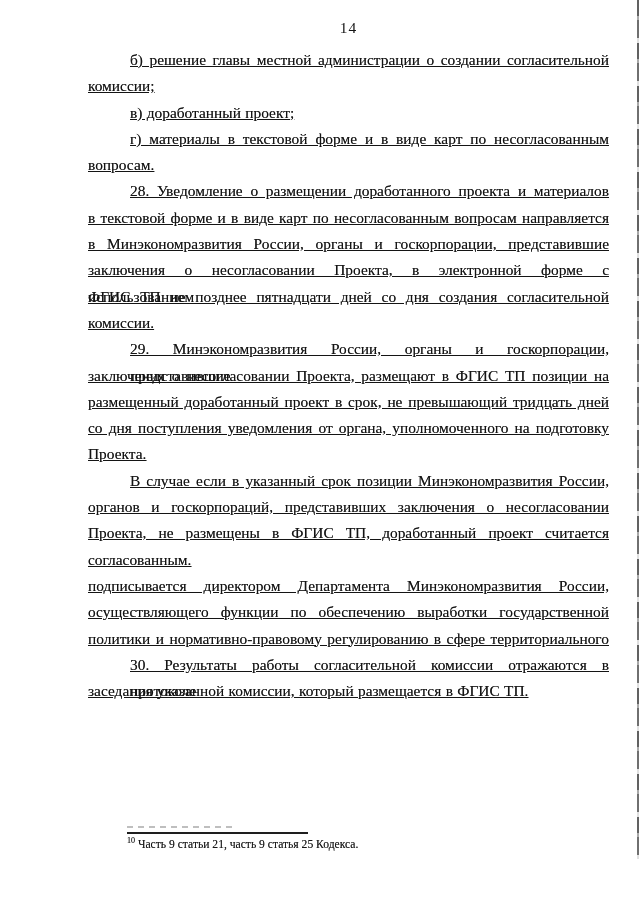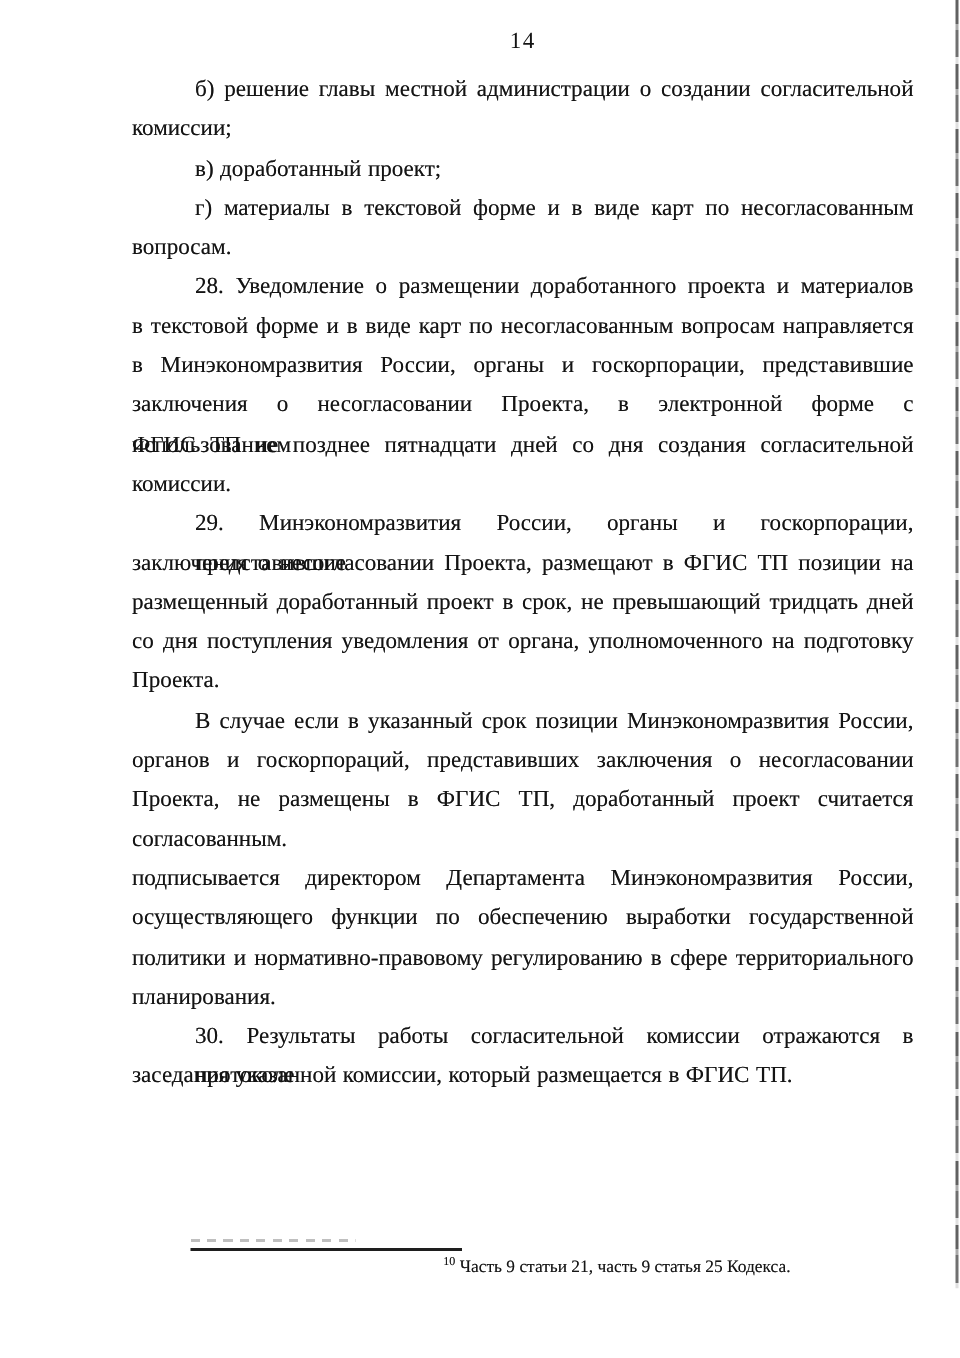--- a/index.html
+++ b/index.html
@@ -27,21 +27,21 @@
   }
   .body-text {
     position: absolute;
     left: 88px;
     top: 47px;
     width: 521px;
     font-size: 15.4px;
     line-height: 26.3px;
     text-shadow: 0 0 0.4px rgba(0,0,0,0.55);
   }
-  .para { margin: 0; padding: 0; }
+  .para { margin: 0; padding: 0; text-decoration: underline; }
   .ln {
     display: block;
     height: 26.3px;
     text-align: justify;
     text-align-last: justify;
     word-spacing: 0.5px;
   }
   .ln.first { padding-left: 42px; }
   .ln.last { text-align-last: left; }
   .bsup {
@@ -66,21 +66,20 @@
     width: 181px;
     height: 2px;
     background: #1e1e1e;
   }
   .fn-text {
     margin-top: 3px;
     font-size: 11.6px;
     line-height: 15px;
     color: #161616;
     text-shadow: 0 0 0.3px rgba(0,0,0,0.5);
-    text-align: right;
   }
   .fn-text sup {
     font-size: 8px;
     vertical-align: super;
     line-height: 0;
   }
   .scan-vline {
     position: absolute;
     top: 0;
     right: 1px;
@@ -147,21 +146,20 @@
       <span class="ln first">В случае если в указанный срок позиции Минэкономразвития России,</span>
       <span class="ln">органов и госкорпораций, представивших заключения о несогласовании</span>
       <span class="ln">Проекта, не размещены в ФГИС ТП, доработанный проект считается</span>
       <span class="ln last">согласованным.</span>
     </p>
 
     <p class="para">
       <span class="ln">подписывается директором Департамента Минэкономразвития России,</span>
       <span class="ln">осуществляющего функции по обеспечению выработки государственной</span>
       <span class="ln">политики и нормативно-правовому регулированию в сфере территориального</span>
-      <span class="ln last">планирования.</span>
     </p>
 
     <p class="para">
       <span class="ln first">30. Результаты работы согласительной комиссии отражаются в протоколе</span>
       <span class="ln last">заседания указанной комиссии, который размещается в ФГИС ТП.</span>
     </p>
 
 
   </div>
 

